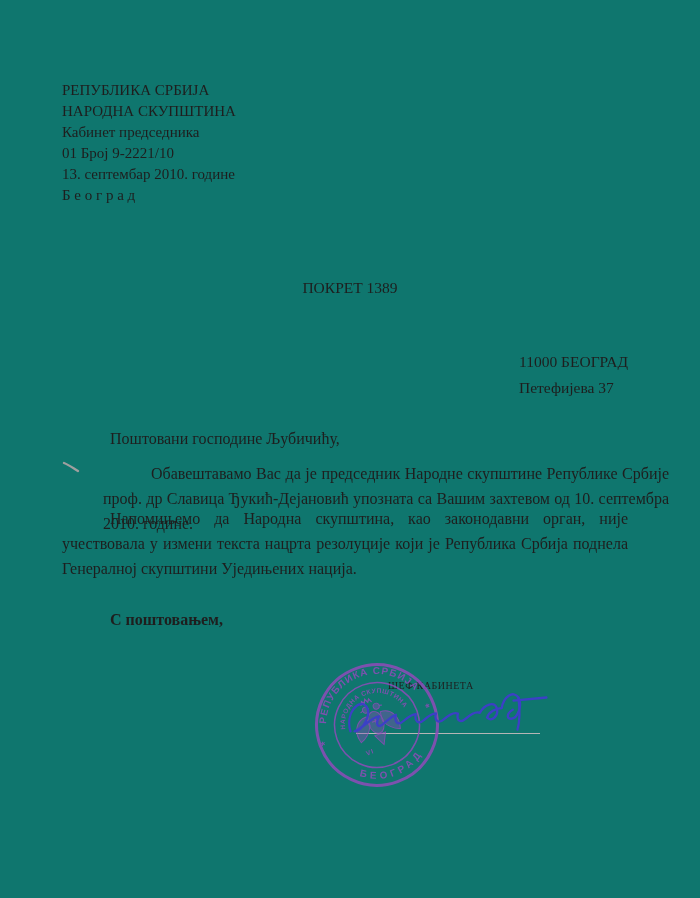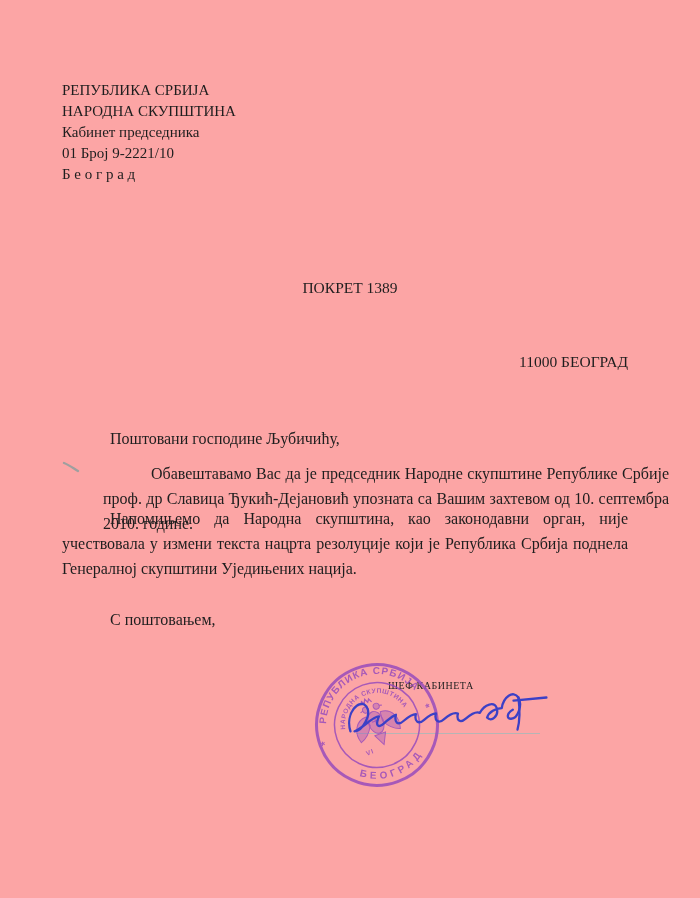--- a/index.html
+++ b/index.html
@@ -5,21 +5,21 @@
   html, body { margin: 0; padding: 0; }
   body {
     width: 700px; height: 898px;
     background: #ffffff;
     font-family: "Liberation Serif", "DejaVu Serif", serif;
     color: #1e1e1e;
   }
   .page {
     position: relative;
     width: 700px; height: 898px;
-    background: #fca5a5;
+    background: #0f766e;
     overflow: hidden;
   }
   .letterhead {
     position: absolute; left: 62px; top: 80px;
     font-size: 15px; line-height: 21px;
     white-space: nowrap;
   }
   .recipient-block {
     position: absolute; left: 0; top: 276px; width: 700px;
     text-align: center; font-size: 15.5px; line-height: 23px; font-family: Liberation Serif, serif;
@@ -34,21 +34,21 @@
   }
   .body-par {
     position: absolute; left: 62px; width: 566px;
     font-size: 16px; line-height: 25px;
     text-align: justify; text-indent: 48px;
     margin: 0;
   }
   .par-1 { top: 461px; margin-left: 41px; }
   .par-2 { top: 506px; }
   .closing {
-    position: absolute; left: 110px; top: 611px; font-size: 16px;
+    position: absolute; left: 110px; top: 611px; font-size: 16px; font-weight: bold;
   }
   .sig-title {
     position: absolute; left: 388px; top: 680px;
     font-size: 10px; letter-spacing: 0.5px; z-index: 4;
   }
   .sig-name {
     position: absolute; left: 362px; top: 736px;
     font-size: 15.5px; z-index: 4;
   }
   .sig-line {
@@ -86,29 +86,31 @@
 </head>
 <body>
 
 <div class="page">
 
   <div class="letterhead">
     <div>РЕПУБЛИКА СРБИЈА</div>
     <div>НАРОДНА СКУПШТИНА</div>
     <div>Кабинет председника</div>
     <div>01 Број 9-2221/10</div>
+    <div>13. септембар 2010. године</div>
     <div>Б е о г р а д</div>
   </div>
 
   <div class="recipient-block">
     <div>ПОКРЕТ 1389</div>
   </div>
 
   <div class="address-block">
     <div>11000 БЕОГРАД</div>
+    <div>Петефијева 37</div>
   </div>
 
   <div class="salutation">Поштовани господине Љубичићу,</div>
 
   <svg class="pen-mark-svg" viewBox="0 0 20 16">
     <path class="pen-path" d="M2 3 C 7 5, 11 8, 16 11"></path>
   </svg>
 
   <p class="body-par par-1">Обавештавамо Вас да је председник Народне скупштине Републике Србије проф. др Славица Ђукић-Дејановић упозната са Вашим захтевом од 10. септембра 2010. године.</p>
   <p class="body-par par-2">Напомињемо да Народна скупштина, као законодавни орган, није учествовала у измени текста нацрта резолуције који је Република Србија поднела Генералној скупштини Уједињених нација.</p>

